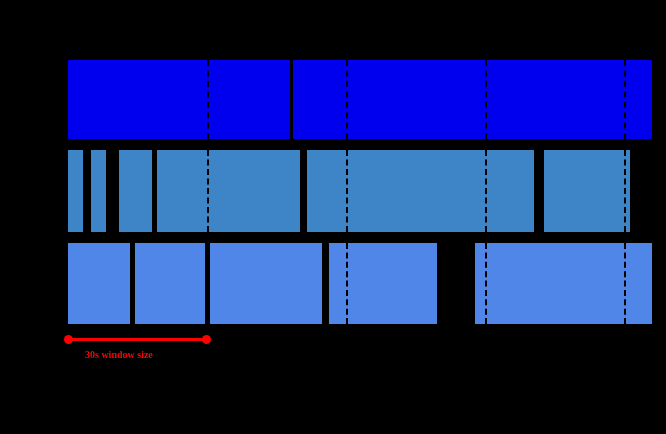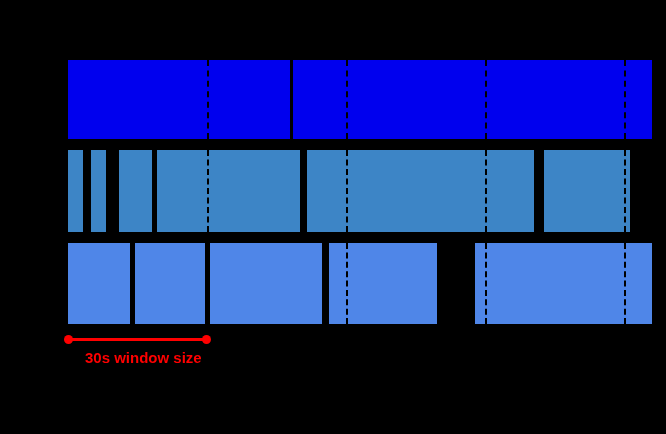--- a/index.html
+++ b/index.html
@@ -39,23 +39,23 @@
   .bracket-cap {
     position: absolute;
     width: 9px;
     height: 9px;
     border-radius: 50%;
     background: #ff0000;
   }
   .bracket-label {
     position: absolute;
     color: #ff0000;
-    font-size: 15px;
+    font-size: 10px;
     font-weight: bold;
-    font-family: Liberation Sans, sans-serif;
+    font-family: Liberation Serif, serif;
     white-space: nowrap;
     letter-spacing: 0px;
   }
 </style>
 </head>
 <body>
 
 <div id="figure">
 
   <div class="row" id="row-0" style="left:0;top:60px;width:666px;height:79px;">

